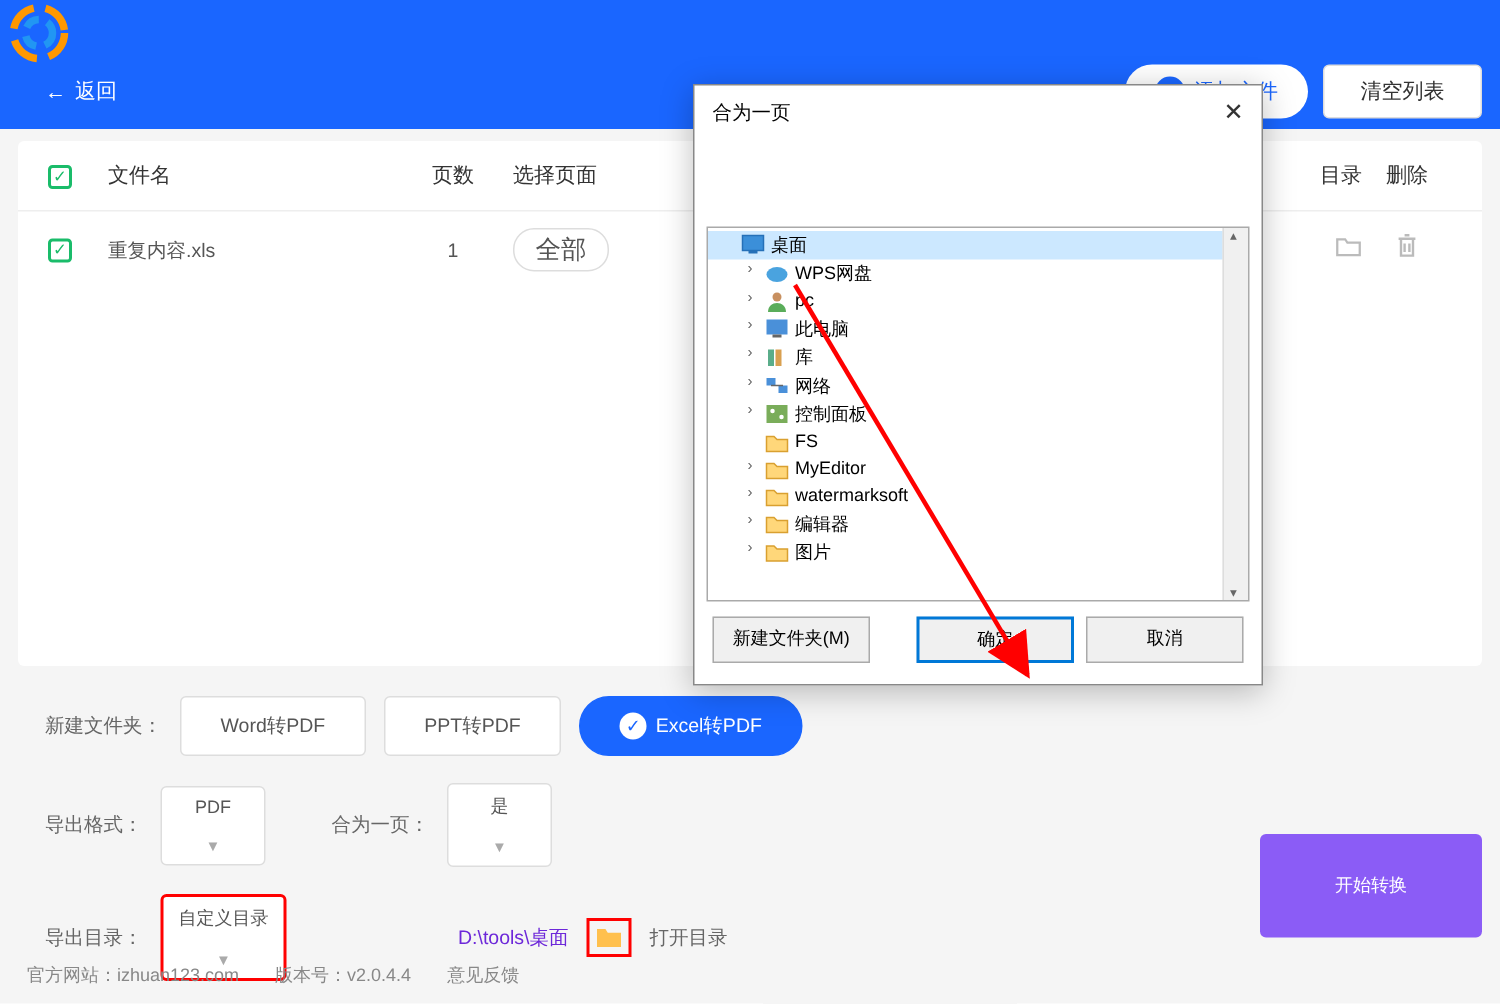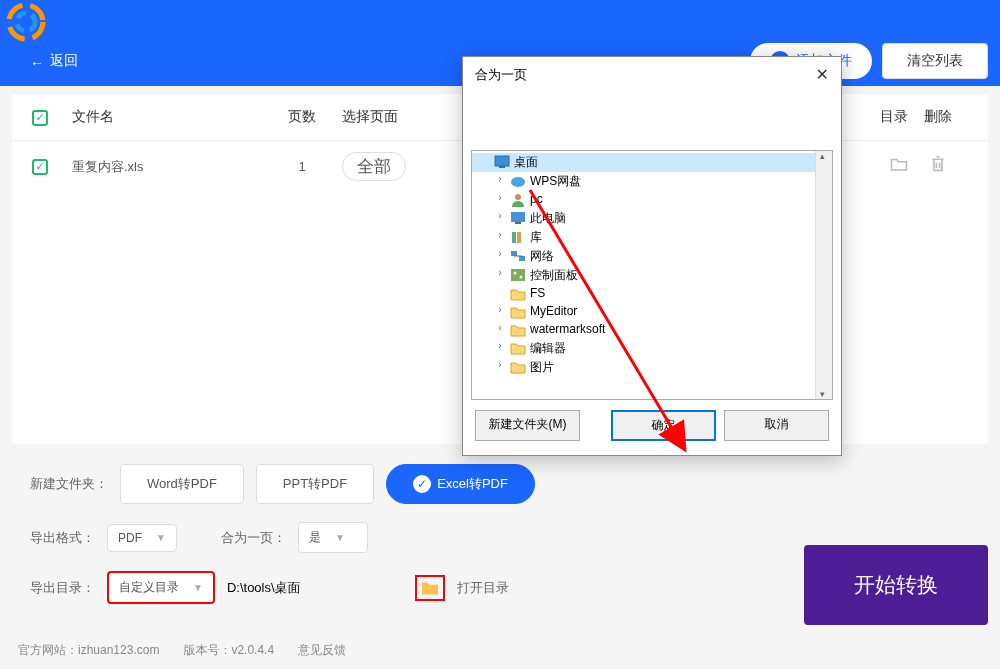--- a/index.html
+++ b/index.html
@@ -29,27 +29,27 @@
 .checkbox { width: 16px; height: 16px; border: 2px solid #1abc6a; border-radius: 3px; display: inline-flex; align-items: center; justify-content: center; color: #1abc6a; font-size: 11px; }
 .sel-btn { border: 1px solid #ddd; border-radius: 14px; padding: 4px 14px; font-size: 17px; cursor: pointer; }
 .icon-folder-o { color: #bbb; font-size: 18px; }
 .icon-trash { color: #bbb; font-size: 18px; }
 
 .options-area { padding: 20px 30px; font-size: 13px; color: #555; }
 .opt-row { display: flex; align-items: center; gap: 12px; margin-bottom: 18px; }
 .opt-label { color: #666; }
 .type-btn { background: #fff; border: 1px solid #ddd; border-radius: 4px; padding: 10px 26px; font-size: 13px; cursor: pointer; }
 .type-btn.active { background: #1a66ff; color: #fff; border-color: #1a66ff; display: flex; align-items: center; gap: 6px; border-radius: 20px; }
-.dropdown { background: #fff; border: 1px solid #ddd; border-radius: 4px; padding: 6px 10px; display: flex; align-items: center; gap: 14px; min-width: 70px; cursor: pointer; font-size: 12px; }
+.dropdown { background: #fff; border: 1px solid #ddd; border-radius: 4px; padding: 6px 10px; display: flex; align-items: center; gap: 14px; min-width: 70px; cursor: pointer; font-size: 12px; flex-direction: column; }
 .dropdown .arrow { color: #aaa; font-size: 10px; }
 .dropdown.hl { border: 2px solid #ff0000; }
-.path-input { background: transparent; border: none; color: #000000; font-size: 13px; min-width: 140px; }
+.path-input { background: transparent; border: none; color: #6d28d9; font-size: 13px; min-width: 140px; text-align: right; }
 .folder-btn { width: 30px; height: 26px; border: 2px solid #ff0000; display: flex; align-items: center; justify-content: center; cursor: pointer; }
 
-.convert-btn { position: absolute; right: 12px; bottom: 44px; background: #4c1d95; color: #fff; border-radius: 4px; padding: 26px 50px; font-size: 21px; cursor: pointer; }
+.convert-btn { position: absolute; right: 12px; bottom: 44px; background: #8b5cf6; color: #fff; border-radius: 4px; padding: 26px 50px; font-size: 12px; cursor: pointer; }
 
 .footer { position: absolute; bottom: 0; left: 0; right: 0; padding: 10px 18px; font-size: 12px; color: #888; display: flex; gap: 24px; }
 
 
 .dialog { position: absolute; top: 56px; left: 462px; width: 380px; background: #fff; border: 1px solid #888; box-shadow: 0 4px 20px rgba(0,0,0,0.25); z-index: 100; }
 .dialog-title { display: flex; justify-content: space-between; align-items: center; padding: 8px 12px; font-size: 13px; }
 .dialog-close { cursor: pointer; font-size: 16px; color: #333; }
 .dialog-body { padding: 8px; }
 .tree-box { border: 1px solid #aaa; height: 250px; overflow: hidden; position: relative; background: #fff; }
 .tree-scroll { position: absolute; right: 0; top: 0; bottom: 0; width: 17px; background: #f0f0f0; border-left: 1px solid #ddd; }

